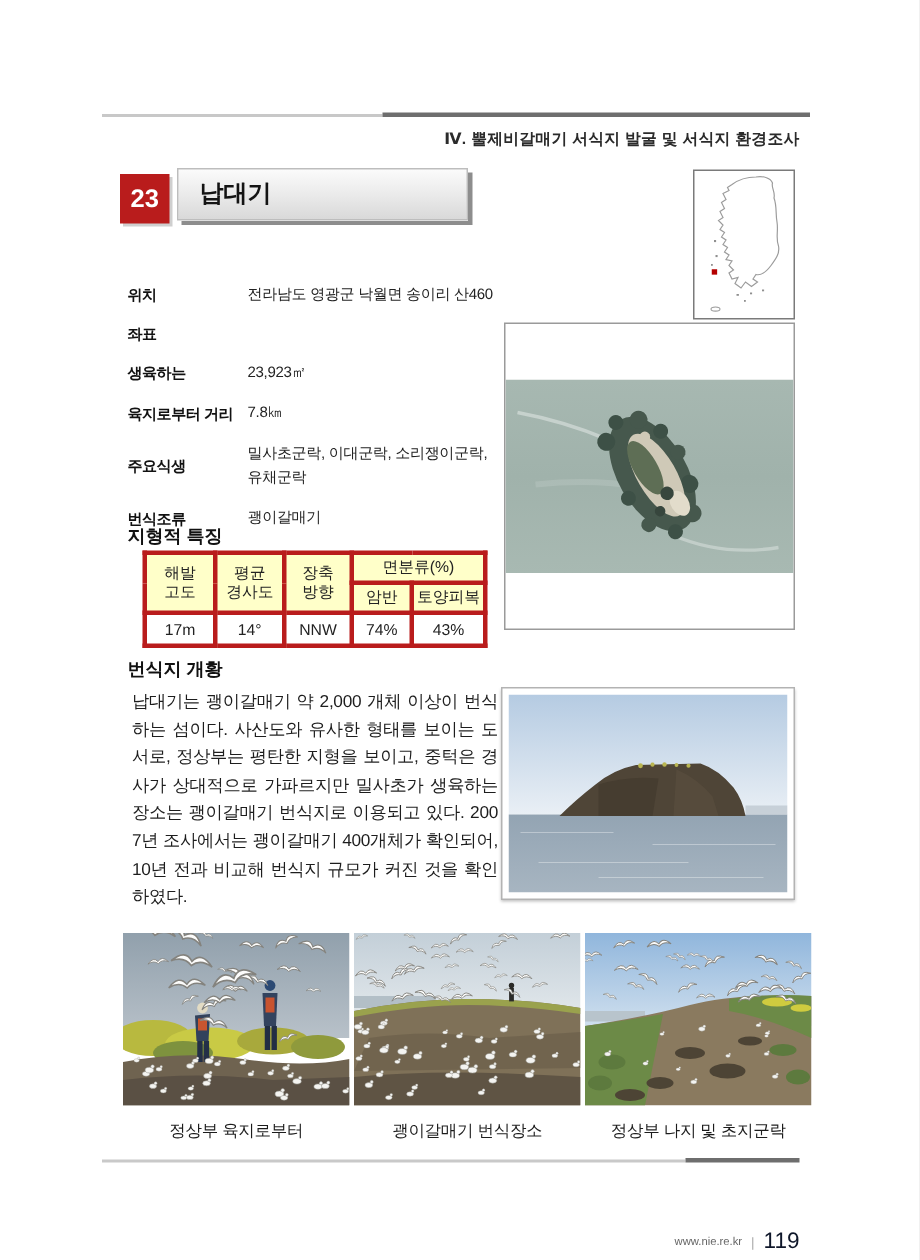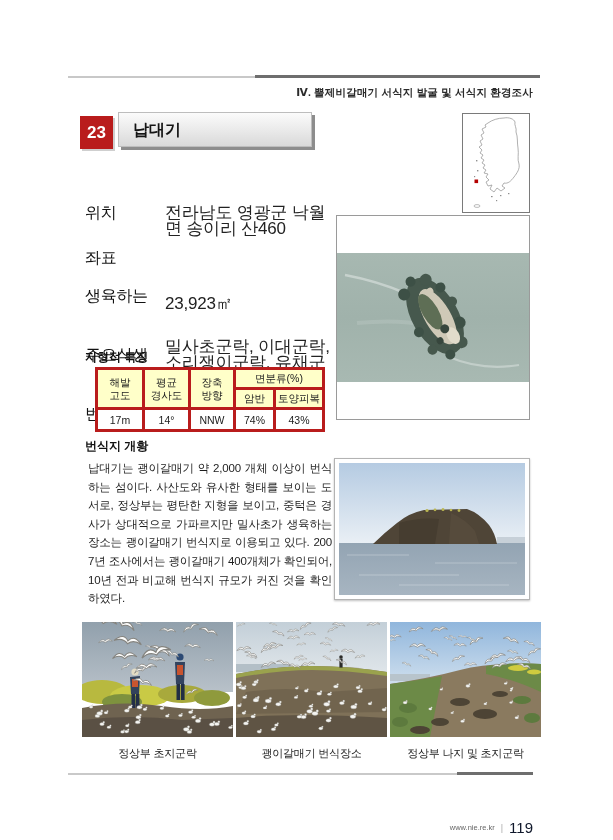--- a/index.html
+++ b/index.html
@@ -20,22 +20,22 @@
              background:linear-gradient(#fbfbfb,#e9e9e9 55%,#d9d9d9);border:1px solid #bdbdbd;
              box-shadow:3px 3px 0 #8d8d8d;line-height:33px;padding-left:14px;
              font-size:16px;font-weight:bold;color:#141414;}
 
   
   .map-box{position:absolute;left:462px;top:113px;width:66px;height:98px;border:1px solid #7a7a7a;background:#fff;}
 
   
   .info{position:absolute;left:85px;top:189px;width:250px;}
   .info-row{display:flex;align-items:center;margin-bottom:11px;}
-  .info-label{width:80px;flex:none;font-weight:normal;font-size:16px;color:#111;white-space:nowrap;letter-spacing:-.3px;}
-  .info-value{flex:1;font-size:17px;color:#222;line-height:16px;letter-spacing:-.2px;margin-top:16px;}
+  .info-label{width:80px;flex:none;font-weight:bold;font-size:10px;color:#111;white-space:nowrap;letter-spacing:-.3px;}
+  .info-value{flex:1;font-size:10px;color:#222;line-height:16px;letter-spacing:-.2px;}
 
   
   .sec-heading{position:absolute;font-size:12px;font-weight:bold;color:#111;}
   table.terrain{position:absolute;left:95px;top:367px;border-collapse:collapse;table-layout:fixed;}
   table.terrain th,table.terrain td{border:3px solid #b91c1c;font-size:10.5px;text-align:center;padding:0;}
   table.terrain th{background:#ffffc9;font-weight:normal;color:#222;}
   table.terrain th span{white-space:pre-line;display:block;line-height:13px;padding:2px 0;}
   table.terrain .h1{height:16px}
   table.terrain td{height:19px;background:#fff;color:#222;}
 
@@ -115,20 +115,24 @@
     <div class="info-row">
       <span class="info-label">위치</span>
       <span class="info-value">전라남도 영광군 낙월면 송이리 산460</span>
     </div>
     <div class="info-row">
       <span class="info-label">좌표</span>
     </div>
     <div class="info-row">
       <span class="info-label">생육하는</span>
       <span class="info-value">23,923㎡</span>
+    </div>
+    <div class="info-row">
+      <span class="info-label">육지로부터 거리</span>
+      <span class="info-value">7.8㎞</span>
     </div>
     <div class="info-row">
       <span class="info-label">주요식생</span>
       <span class="info-value">밀사초군락, 이대군락, 소리쟁이군락, 유채군락</span>
     </div>
     <div class="info-row">
       <span class="info-label">번식조류</span>
       <span class="info-value">괭이갈매기</span>
     </div>
   </div>
@@ -332,21 +336,21 @@
           </g>
         <g>
             <use href="#bird-fly" transform="translate(40.3 3.0) rotate(26) scale(2.62)"></use>
             <use href="#bird-fly" transform="translate(21.4 0.5) rotate(8) scale(2.73)"></use>
             <use href="#bird-fly" transform="translate(77.7 29.5) rotate(26) scale(2.13)"></use>
             <use href="#bird-fly" transform="translate(45.7 20.6) rotate(9) scale(2.77)"></use>
             <use href="#bird-fly" transform="translate(74.4 31.9) rotate(-16) scale(3.00)"></use>
             <use href="#bird-fly" transform="translate(42.7 35.7) rotate(-4) scale(2.45)"></use>
           </g>
       </svg>
-      <figcaption class="caption">정상부 초지군락</figcaption>
+      <figcaption class="caption">정상부 육지로부터</figcaption>
     </figure>
 
     <figure>
       <svg width="151" height="115" viewBox="0 0 151 115">
         <defs>
           <linearGradient id="p2sky" x1="0" y1="0" x2="0" y2="1">
             <stop offset="0" stop-color="#c3cfd8"></stop>
               <stop offset="1" stop-color="#e0e6ea"></stop>
           </linearGradient>
         </defs>

